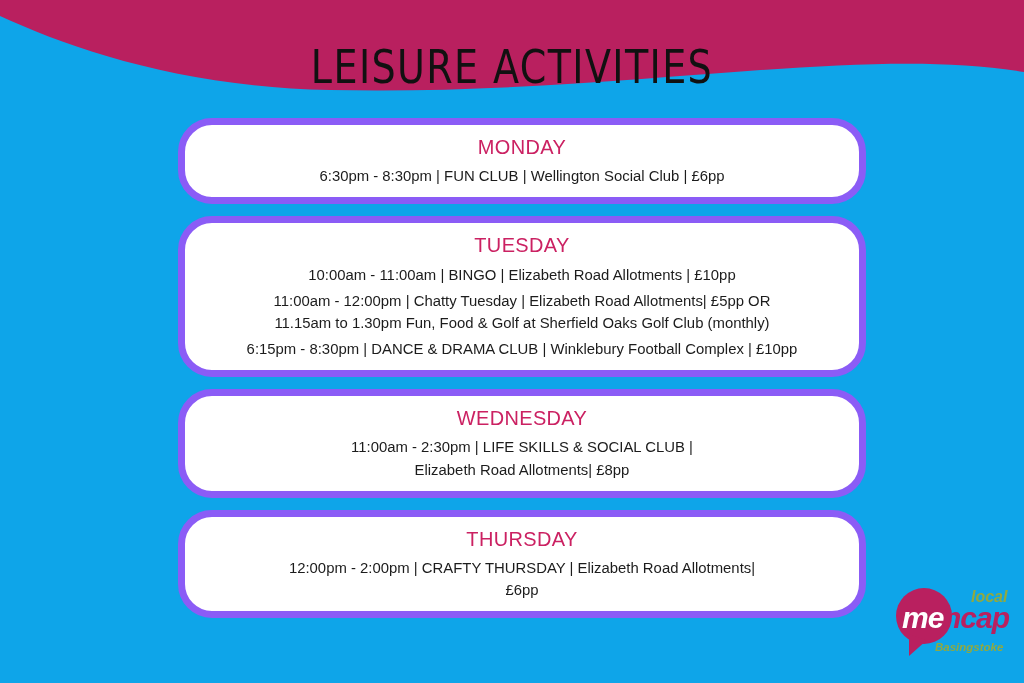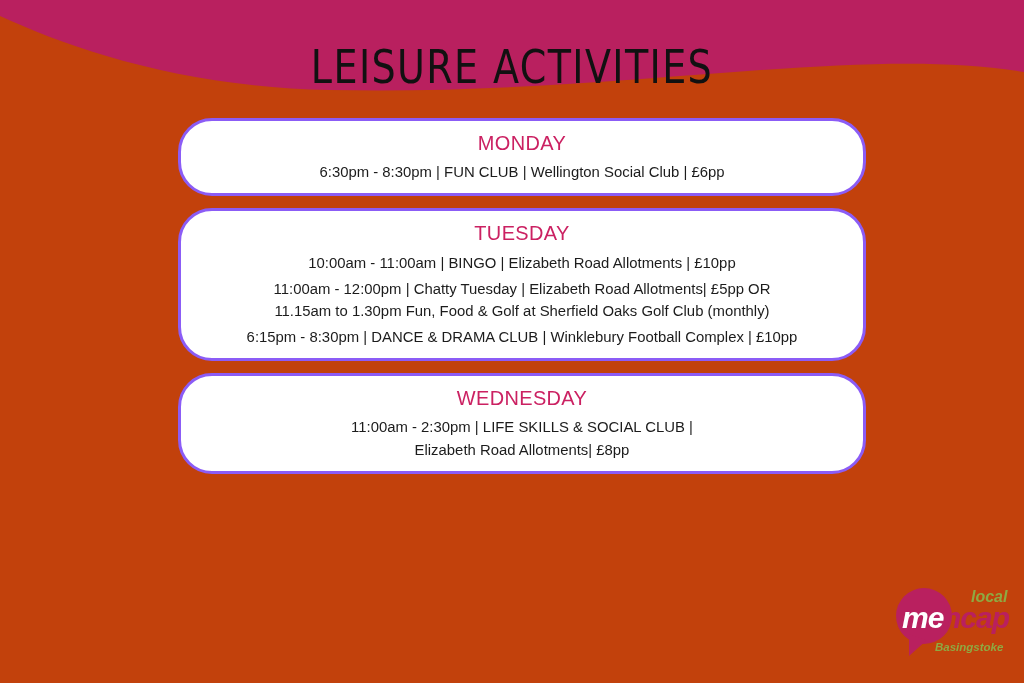--- a/index.html
+++ b/index.html
@@ -9,21 +9,21 @@
     height: 683px;
     background: #ffffff;
     font-family: "Liberation Sans", sans-serif;
     overflow: hidden;
   }
 
   .poster {
     position: relative;
     width: 1024px;
     height: 683px;
-    background: #c2410c;
+    background: #0ea5e9;
   }
 
   
   .header-wave {
     position: absolute;
     top: 0;
     left: 0;
     width: 1024px;
     height: 115px;
     z-index: 1;
@@ -50,21 +50,21 @@
   .cards {
     position: absolute;
     top: 118px;
     left: 178px;
     width: 688px;
     z-index: 2;
   }
 
   .day-card {
     width: 688px;
-    border: 3px solid #8b5cf6;
+    border: 7px solid #8b5cf6;
     border-radius: 34px;
     background: #ffffff;
     text-align: center;
     padding: 9px 26px 11px 26px;
     margin-bottom: 12px;
   }
 
   .day-title {
     color: #CB2162;
     font-size: 21px;
@@ -124,20 +124,25 @@
       <div class="day-line tight">11.15am to 1.30pm Fun, Food &amp; Golf at Sherfield Oaks Golf Club (monthly)</div>
       <div class="day-line">6:15pm - 8:30pm | DANCE &amp; DRAMA CLUB | Winklebury Football Complex | £10pp</div>
     </div>
 
     <div class="day-card">
       <div class="day-title">WEDNESDAY</div>
       <div class="day-line">11:00am - 2:30pm | LIFE SKILLS &amp; SOCIAL CLUB |</div>
       <div class="day-line tight">Elizabeth Road Allotments| £8pp</div>
     </div>
 
+    <div class="day-card">
+      <div class="day-title">THURSDAY</div>
+      <div class="day-line">12:00pm - 2:00pm | CRAFTY THURSDAY | Elizabeth Road Allotments|</div>
+      <div class="day-line tight">£6pp</div>
+    </div>
 
 
   </div>
 
   <div class="logo">
     <svg class="logo-svg" width="126" height="86" viewBox="0 0 126 86">
 
       <circle cx="31" cy="38" r="28" fill="#B9205F"></circle>
       <path d="M16,56 L16,78 L34,62 Z" fill="#B9205F"></path>
 

